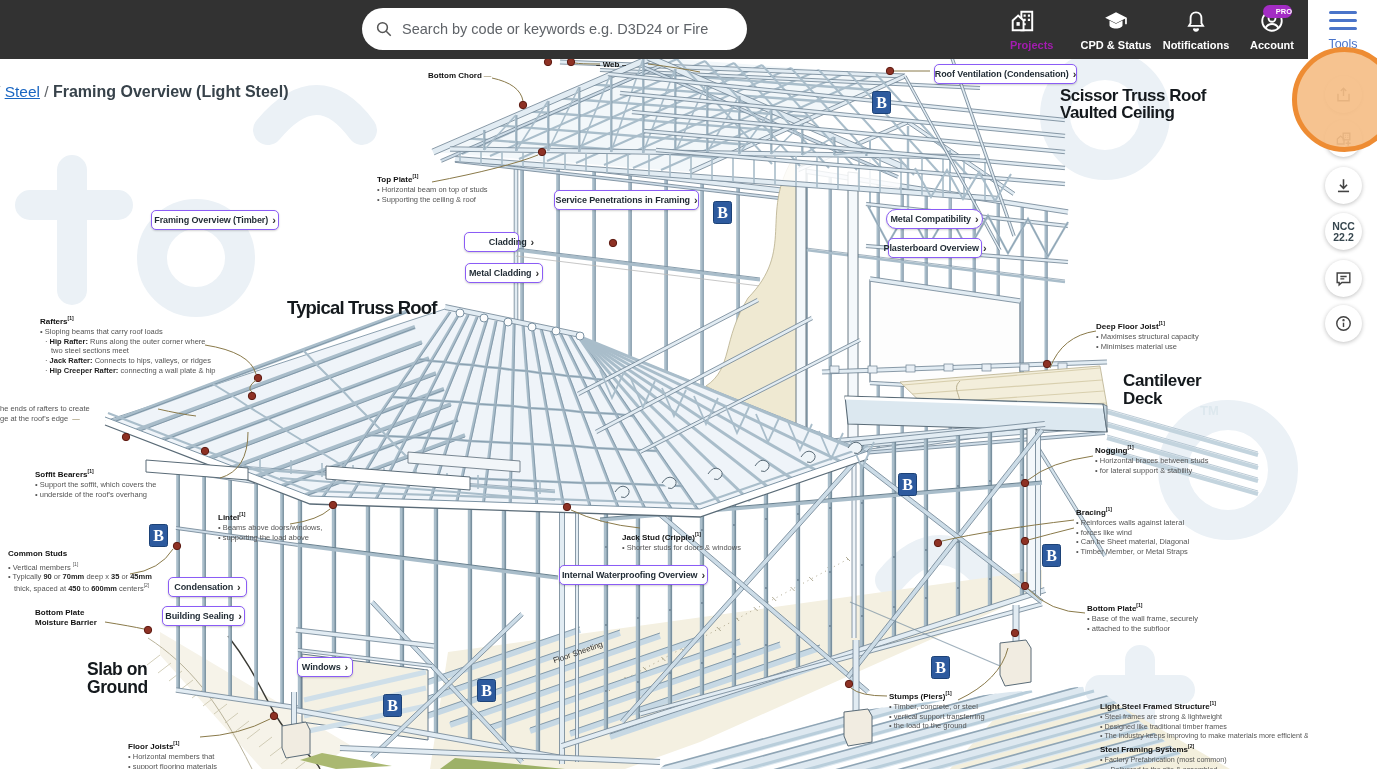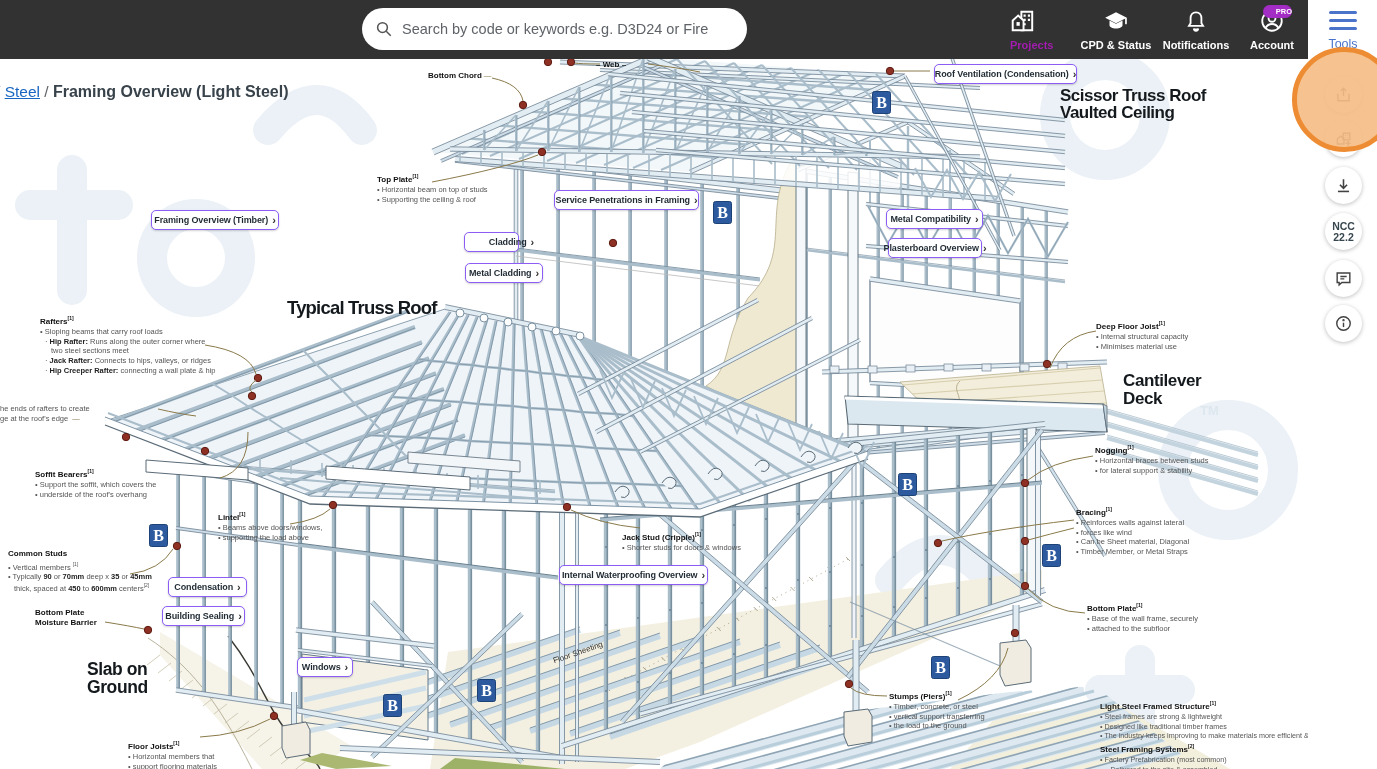--- a/index.html
+++ b/index.html
@@ -875,21 +875,21 @@
 <div class="btn" style="left:934px;top:64px;width:143px;">Roof Ventilation (Condensation)<span class="chev">›</span></div>
 
 <div class="btn" style="left:151px;top:210px;width:128px;">Framing Overview (Timber)<span class="chev">›</span></div>
 
 <div class="btn" style="left:554px;top:190px;width:145px;">Service Penetrations in Framing<span class="chev">›</span></div>
 
 <div class="btn" style="left:464px;top:232px;width:55px;padding-left:40px;">Cladding<span class="chev">›</span></div>
 
 <div class="btn" style="left:465px;top:263px;width:78px;">Metal Cladding<span class="chev">›</span></div>
 
-<div class="btn" style="left:886px;top:209px;width:97px;">Metal Compatibility<span class="chev">›</span></div>
+<div class="btn" style="left:886px;top:209px;width:97px;border-radius:10px;">Metal Compatibility<span class="chev">›</span></div>
 
 <div class="btn" style="left:888px;top:238px;width:94px;">Plasterboard Overview<span class="chev">›</span></div>
 
 <div class="btn" style="left:559px;top:565px;width:149px;">Internal Waterproofing Overview<span class="chev">›</span></div>
 
 <div class="btn" style="left:168px;top:577px;width:79px;">Condensation<span class="chev">›</span></div>
 
 <div class="btn" style="left:162px;top:606px;width:83px;">Building Sealing<span class="chev">›</span></div>
 
 <div class="btn" style="left:297px;top:657px;width:56px;">Windows<span class="chev">›</span></div>
@@ -968,21 +968,21 @@
     <div class="li">• support flooring materials</div>
   </div>
 
 <div class="lbl" style="left:622px;top:530px;width:170px;">
     <div class="lh">Jack Stud (Cripple)<sup>[1]</sup></div>
 <div class="li">• Shorter studs for doors &amp; windows</div>
   </div>
 
 <div class="lbl" style="left:1096px;top:319px;width:150px;">
     <div class="lh">Deep Floor Joist<sup>[1]</sup></div>
-    <div class="li">• Internal structural capacity</div>
+    <div class="li">• Maximises structural capacity</div>
     <div class="li">• Minimises material use</div>
   </div>
 
 <div class="lbl" style="left:1095px;top:443px;width:150px;">
     <div class="lh">Nogging<sup>[1]</sup></div>
     <div class="li">• Horizontal braces between studs</div>
     <div class="li">• for lateral support &amp; stability</div>
   </div>
 
 <div class="lbl" style="left:1076px;top:505px;width:160px;">

